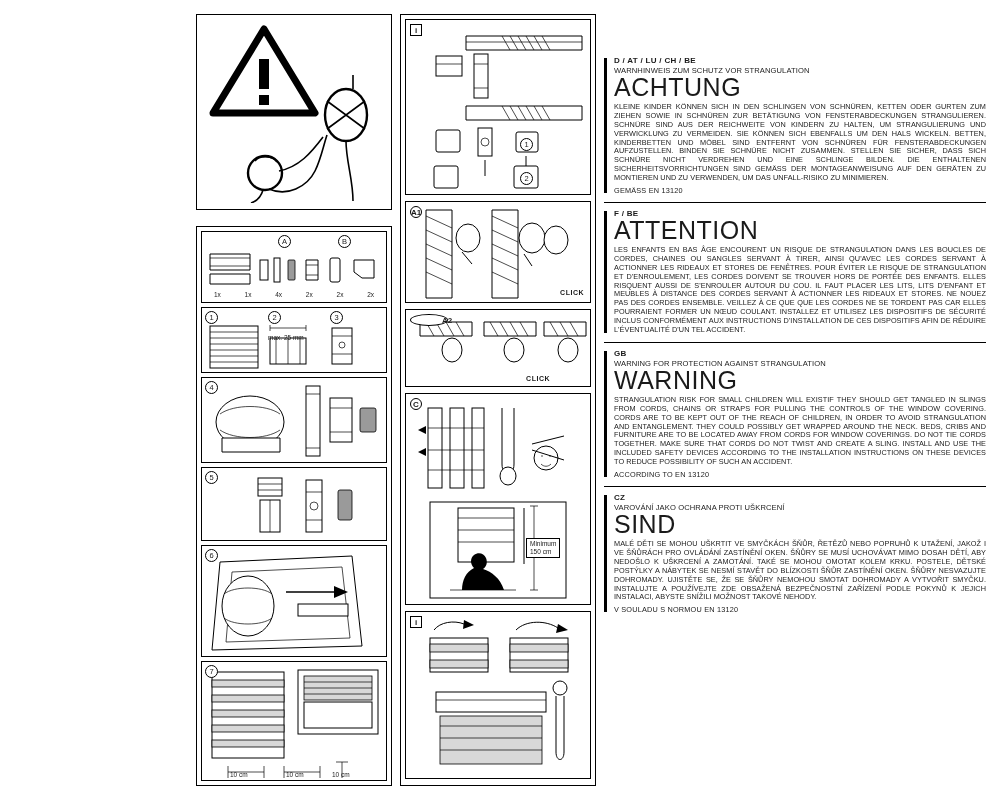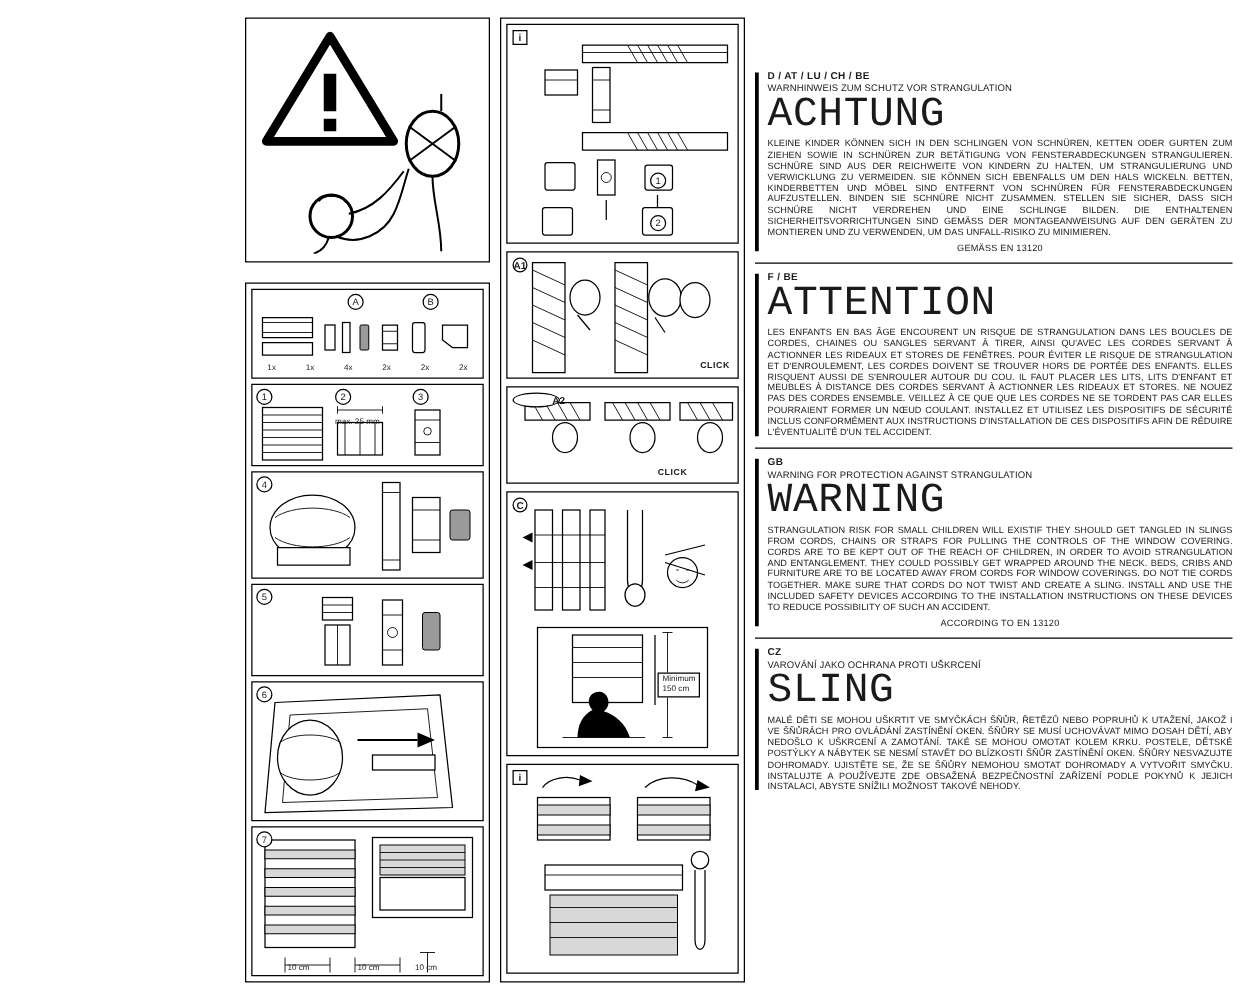--- a/index.html
+++ b/index.html
@@ -46,30 +46,30 @@
   }
   .lang-code {
     font-size: 8px; font-weight: bold; letter-spacing: 0.3px;
     margin: 0 0 1px 0; text-transform: uppercase;
   }
   .lang-sub {
     font-size: 7.6px; font-weight: normal; letter-spacing: 0.1px;
     margin: 0 0 1px 0; text-transform: uppercase;
   }
   .lang-title {
-    font-size: 33px; font-weight: normal; letter-spacing: 0.5px;
-    margin: -1px 0 3px 0; line-height: 1; font-family: Liberation Mono, monospace;
+    font-size: 25px; font-weight: normal; letter-spacing: 0.5px;
+    margin: -1px 0 3px 0; line-height: 1;
   }
   .lang-body {
     font-size: 7.3px; line-height: 1.22; letter-spacing: 0.05px;
     text-transform: uppercase; text-align: justify;
     margin: 0;
   }
   .lang-norm {
-    font-size: 7.3px; text-transform: uppercase; text-align: center;
+    font-size: 7.3px; text-transform: uppercase; text-align: left;
     margin: 3px 0 0 0; letter-spacing: 0.2px;
   }
   .sep { height: 1px; background: #000; margin: 7px 0 6px 0; }
 
   
   .circlet {
     display: inline-flex; align-items: center; justify-content: center;
     width: 13px; height: 13px; border: 1px solid #000; border-radius: 50%;
     font-size: 7.5px; line-height: 1; background: #fff;
   }
@@ -410,18 +410,19 @@
       <div class="lang-sub">WARNING FOR PROTECTION AGAINST STRANGULATION</div>
       <div class="lang-title">WARNING</div>
       <p class="lang-body">STRANGULATION RISK FOR SMALL CHILDREN WILL EXISTIF THEY SHOULD GET TANGLED IN SLINGS FROM CORDS, CHAINS OR STRAPS FOR PULLING THE CONTROLS OF THE WINDOW COVERING. CORDS ARE TO BE KEPT OUT OF THE REACH OF CHILDREN, IN ORDER TO AVOID STRANGULATION AND ENTANGLEMENT. THEY COULD POSSIBLY GET WRAPPED AROUND THE NECK. BEDS, CRIBS AND FURNITURE ARE TO BE LOCATED AWAY FROM CORDS FOR WINDOW COVERINGS. DO NOT TIE CORDS TOGETHER. MAKE SURE THAT CORDS DO NOT TWIST AND CREATE A SLING. INSTALL AND USE THE INCLUDED SAFETY DEVICES ACCORDING TO THE INSTALLATION INSTRUCTIONS ON THESE DEVICES TO REDUCE POSSIBILITY OF SUCH AN ACCIDENT.</p>
       <div class="lang-norm">ACCORDING TO EN 13120</div>
     </div>
     <div class="sep"></div>
 
     <div class="lang-block">
       <div class="lang-code">CZ</div>
       <div class="lang-sub">VAROVÁNÍ JAKO OCHRANA PROTI UŠKRCENÍ</div>
-      <div class="lang-title">SLING</div>
+      <div class="lang-title">SIND</div>
       <p class="lang-body">MALÉ DĚTI SE MOHOU UŠKRTIT VE SMYČKÁCH ŠŇŮR, ŘETĚZŮ NEBO POPRUHŮ K UTAŽENÍ, JAKOŽ I VE ŠŇŮRÁCH PRO OVLÁDÁNÍ ZASTÍNĚNÍ OKEN. ŠŇŮRY SE MUSÍ UCHOVÁVAT MIMO DOSAH DĚTÍ, ABY NEDOŠLO K UŠKRCENÍ A ZAMOTÁNÍ. TAKÉ SE MOHOU OMOTAT KOLEM KRKU. POSTELE, DĚTSKÉ POSTÝLKY A NÁBYTEK SE NESMÍ STAVĚT DO BLÍZKOSTI ŠŇŮR ZASTÍNĚNÍ OKEN. ŠŇŮRY NESVAZUJTE DOHROMADY. UJISTĚTE SE, ŽE SE ŠŇŮRY NEMOHOU SMOTAT DOHROMADY A VYTVOŘIT SMYČKU. INSTALUJTE A POUŽÍVEJTE ZDE OBSAŽENÁ BEZPEČNOSTNÍ ZAŘÍZENÍ PODLE POKYNŮ K JEJICH INSTALACI, ABYSTE SNÍŽILI MOŽNOST TAKOVÉ NEHODY.</p>
+      <div class="lang-norm">V SOULADU S NORMOU EN 13120</div>
     </div>
   </div>
 
 </div>
 
 </body></html>

